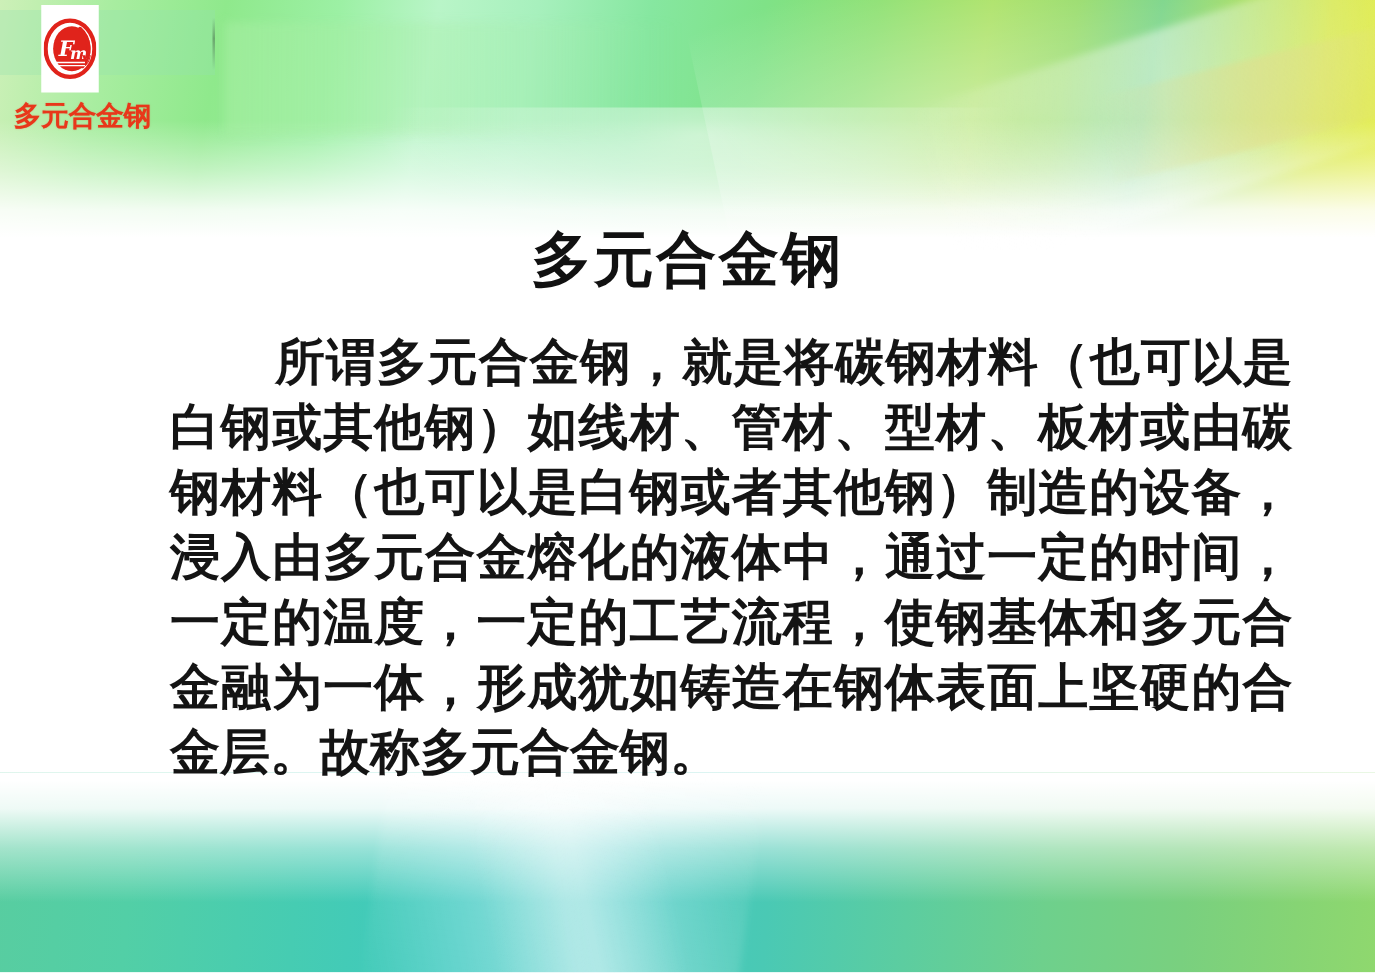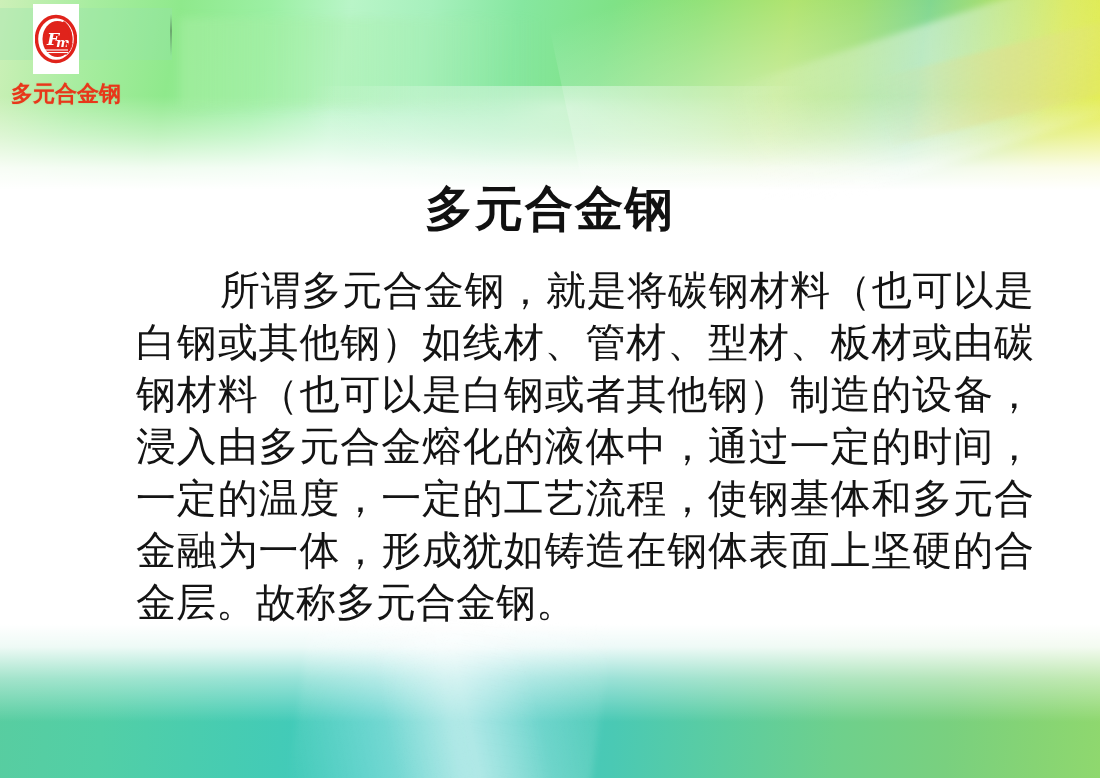--- a/index.html
+++ b/index.html
@@ -214,21 +214,21 @@
   .body-block {
     position: absolute;
     left: 136px;
     top: 264px;
     width: 898px;
   }
 
   .body-para {
     font-family: "DejaVu Sans", "Liberation Sans", sans-serif;
     font-size: 40px;
-    font-weight: normal;
+    font-weight: bold;
     color: #141414;
     line-height: 52px;
     text-align: justify;
     text-justify: inter-character;
     text-indent: 84px;
     letter-spacing: 0px;
   }
 
 </style>
 </head>

